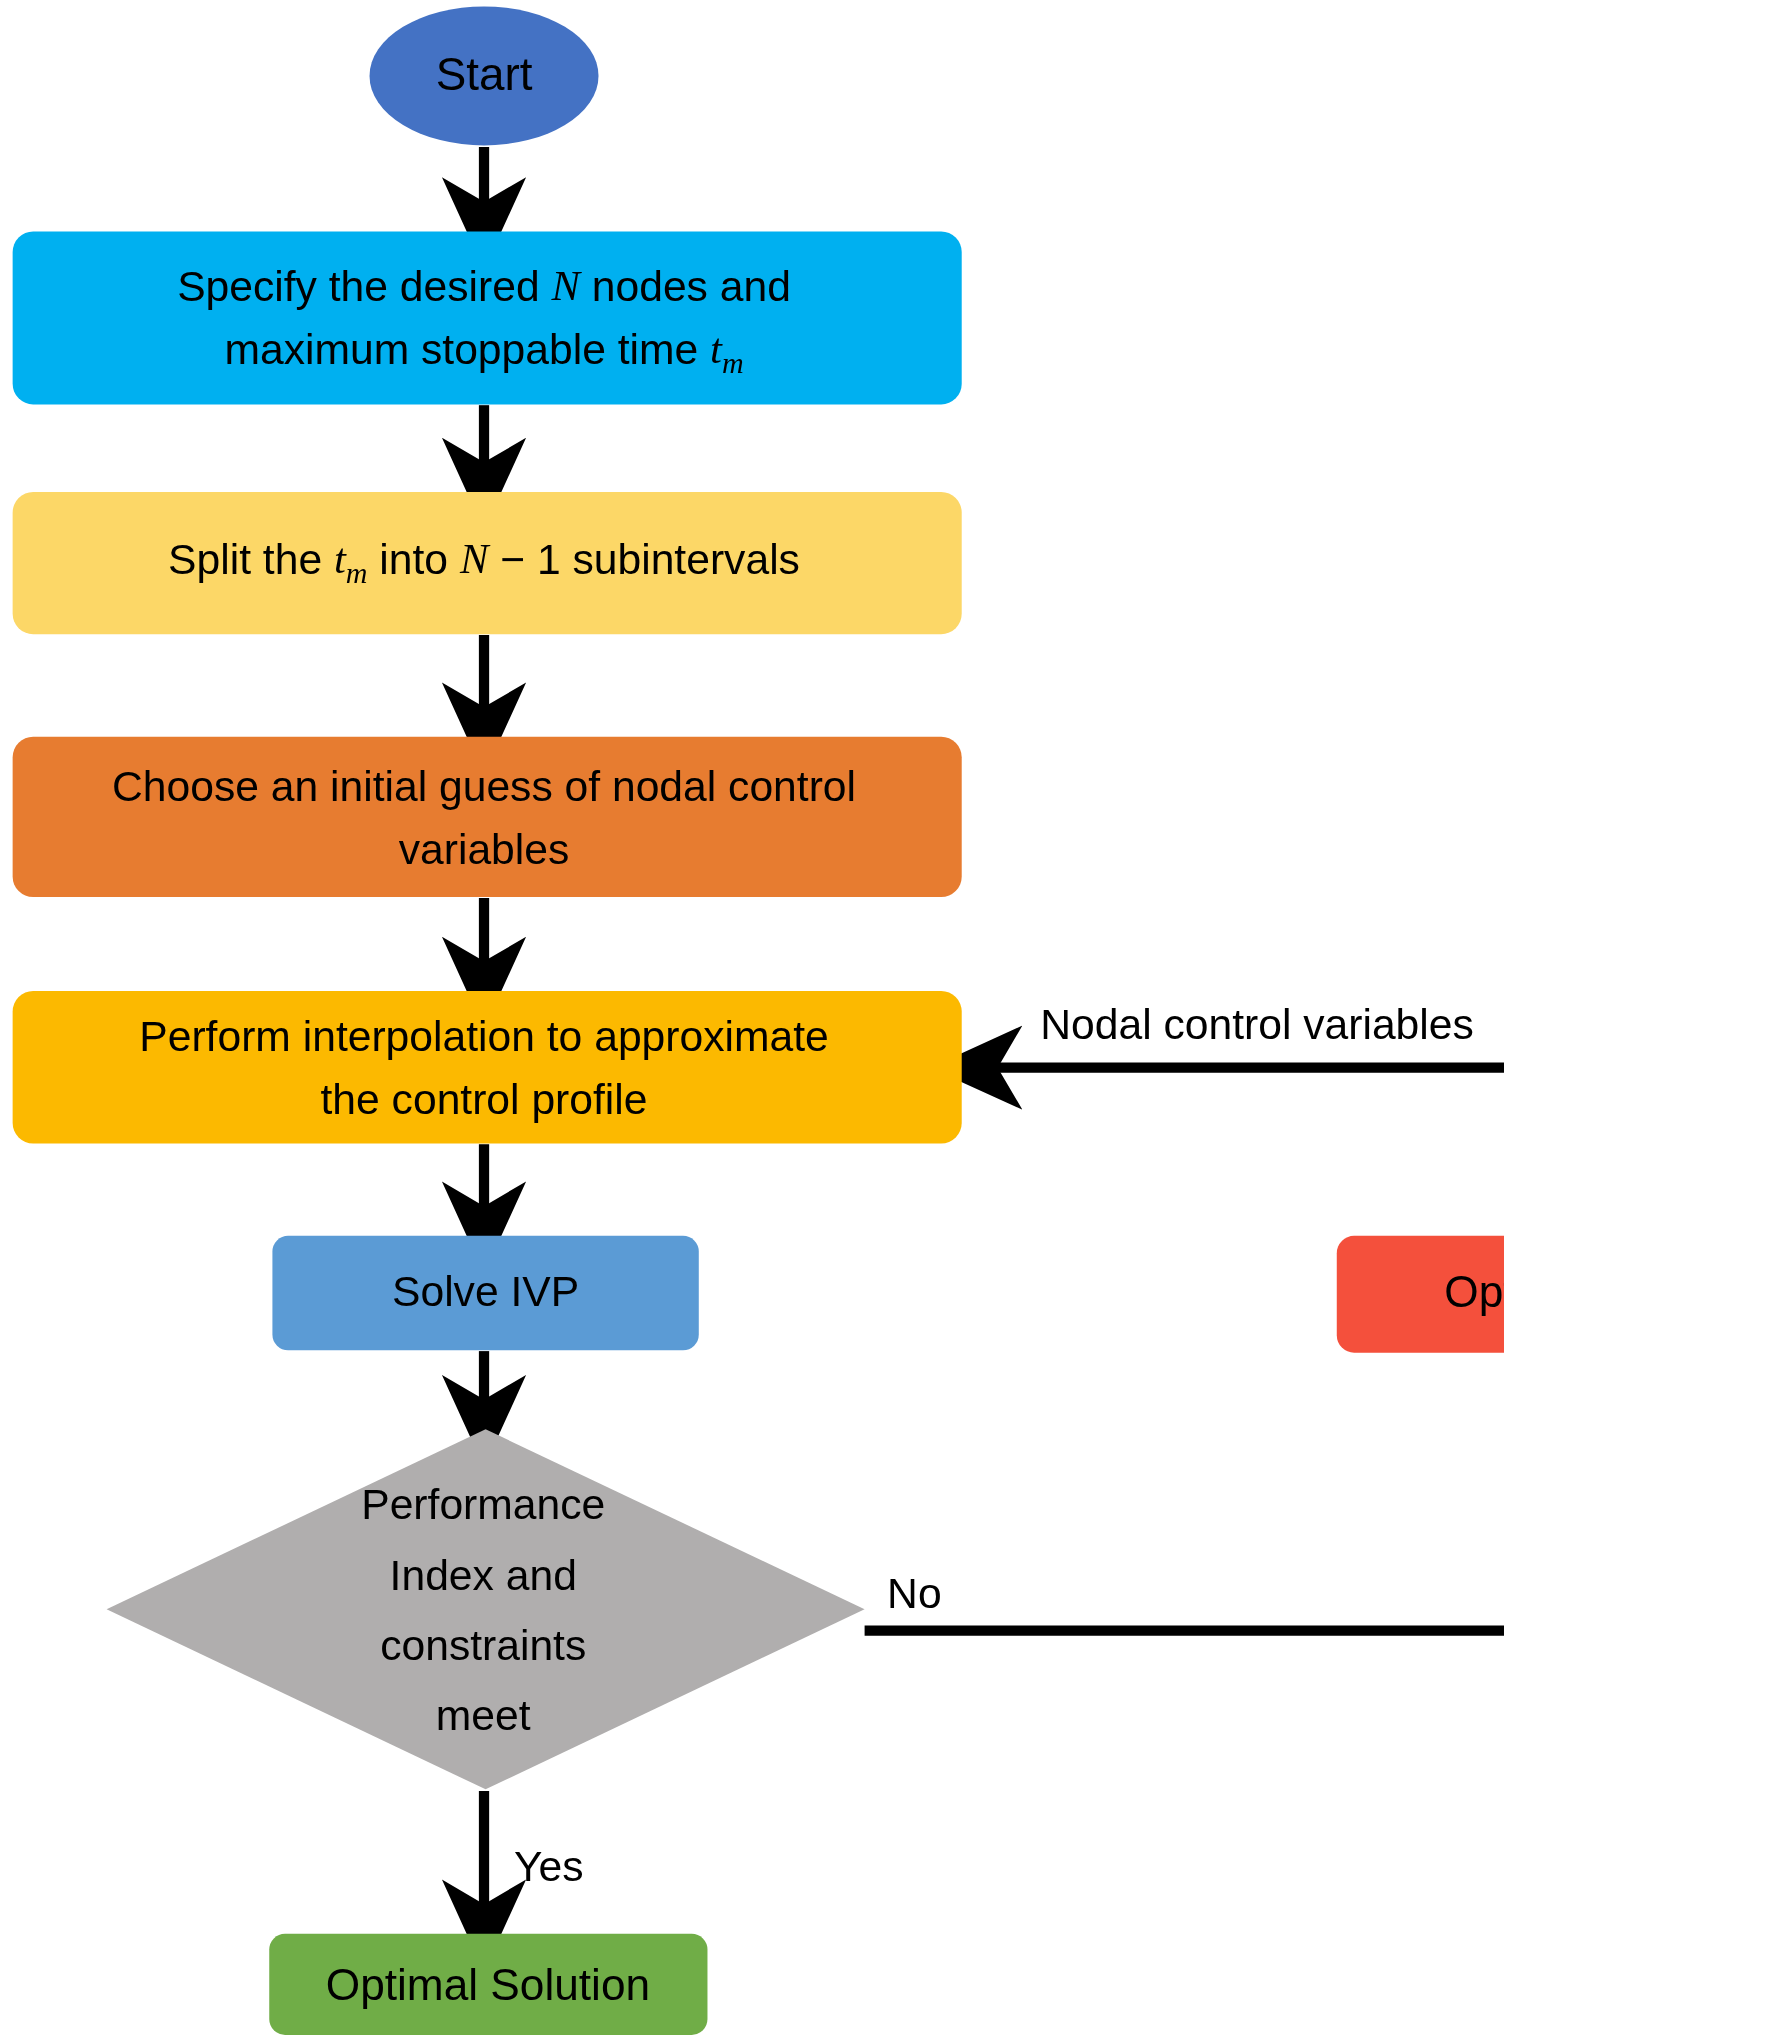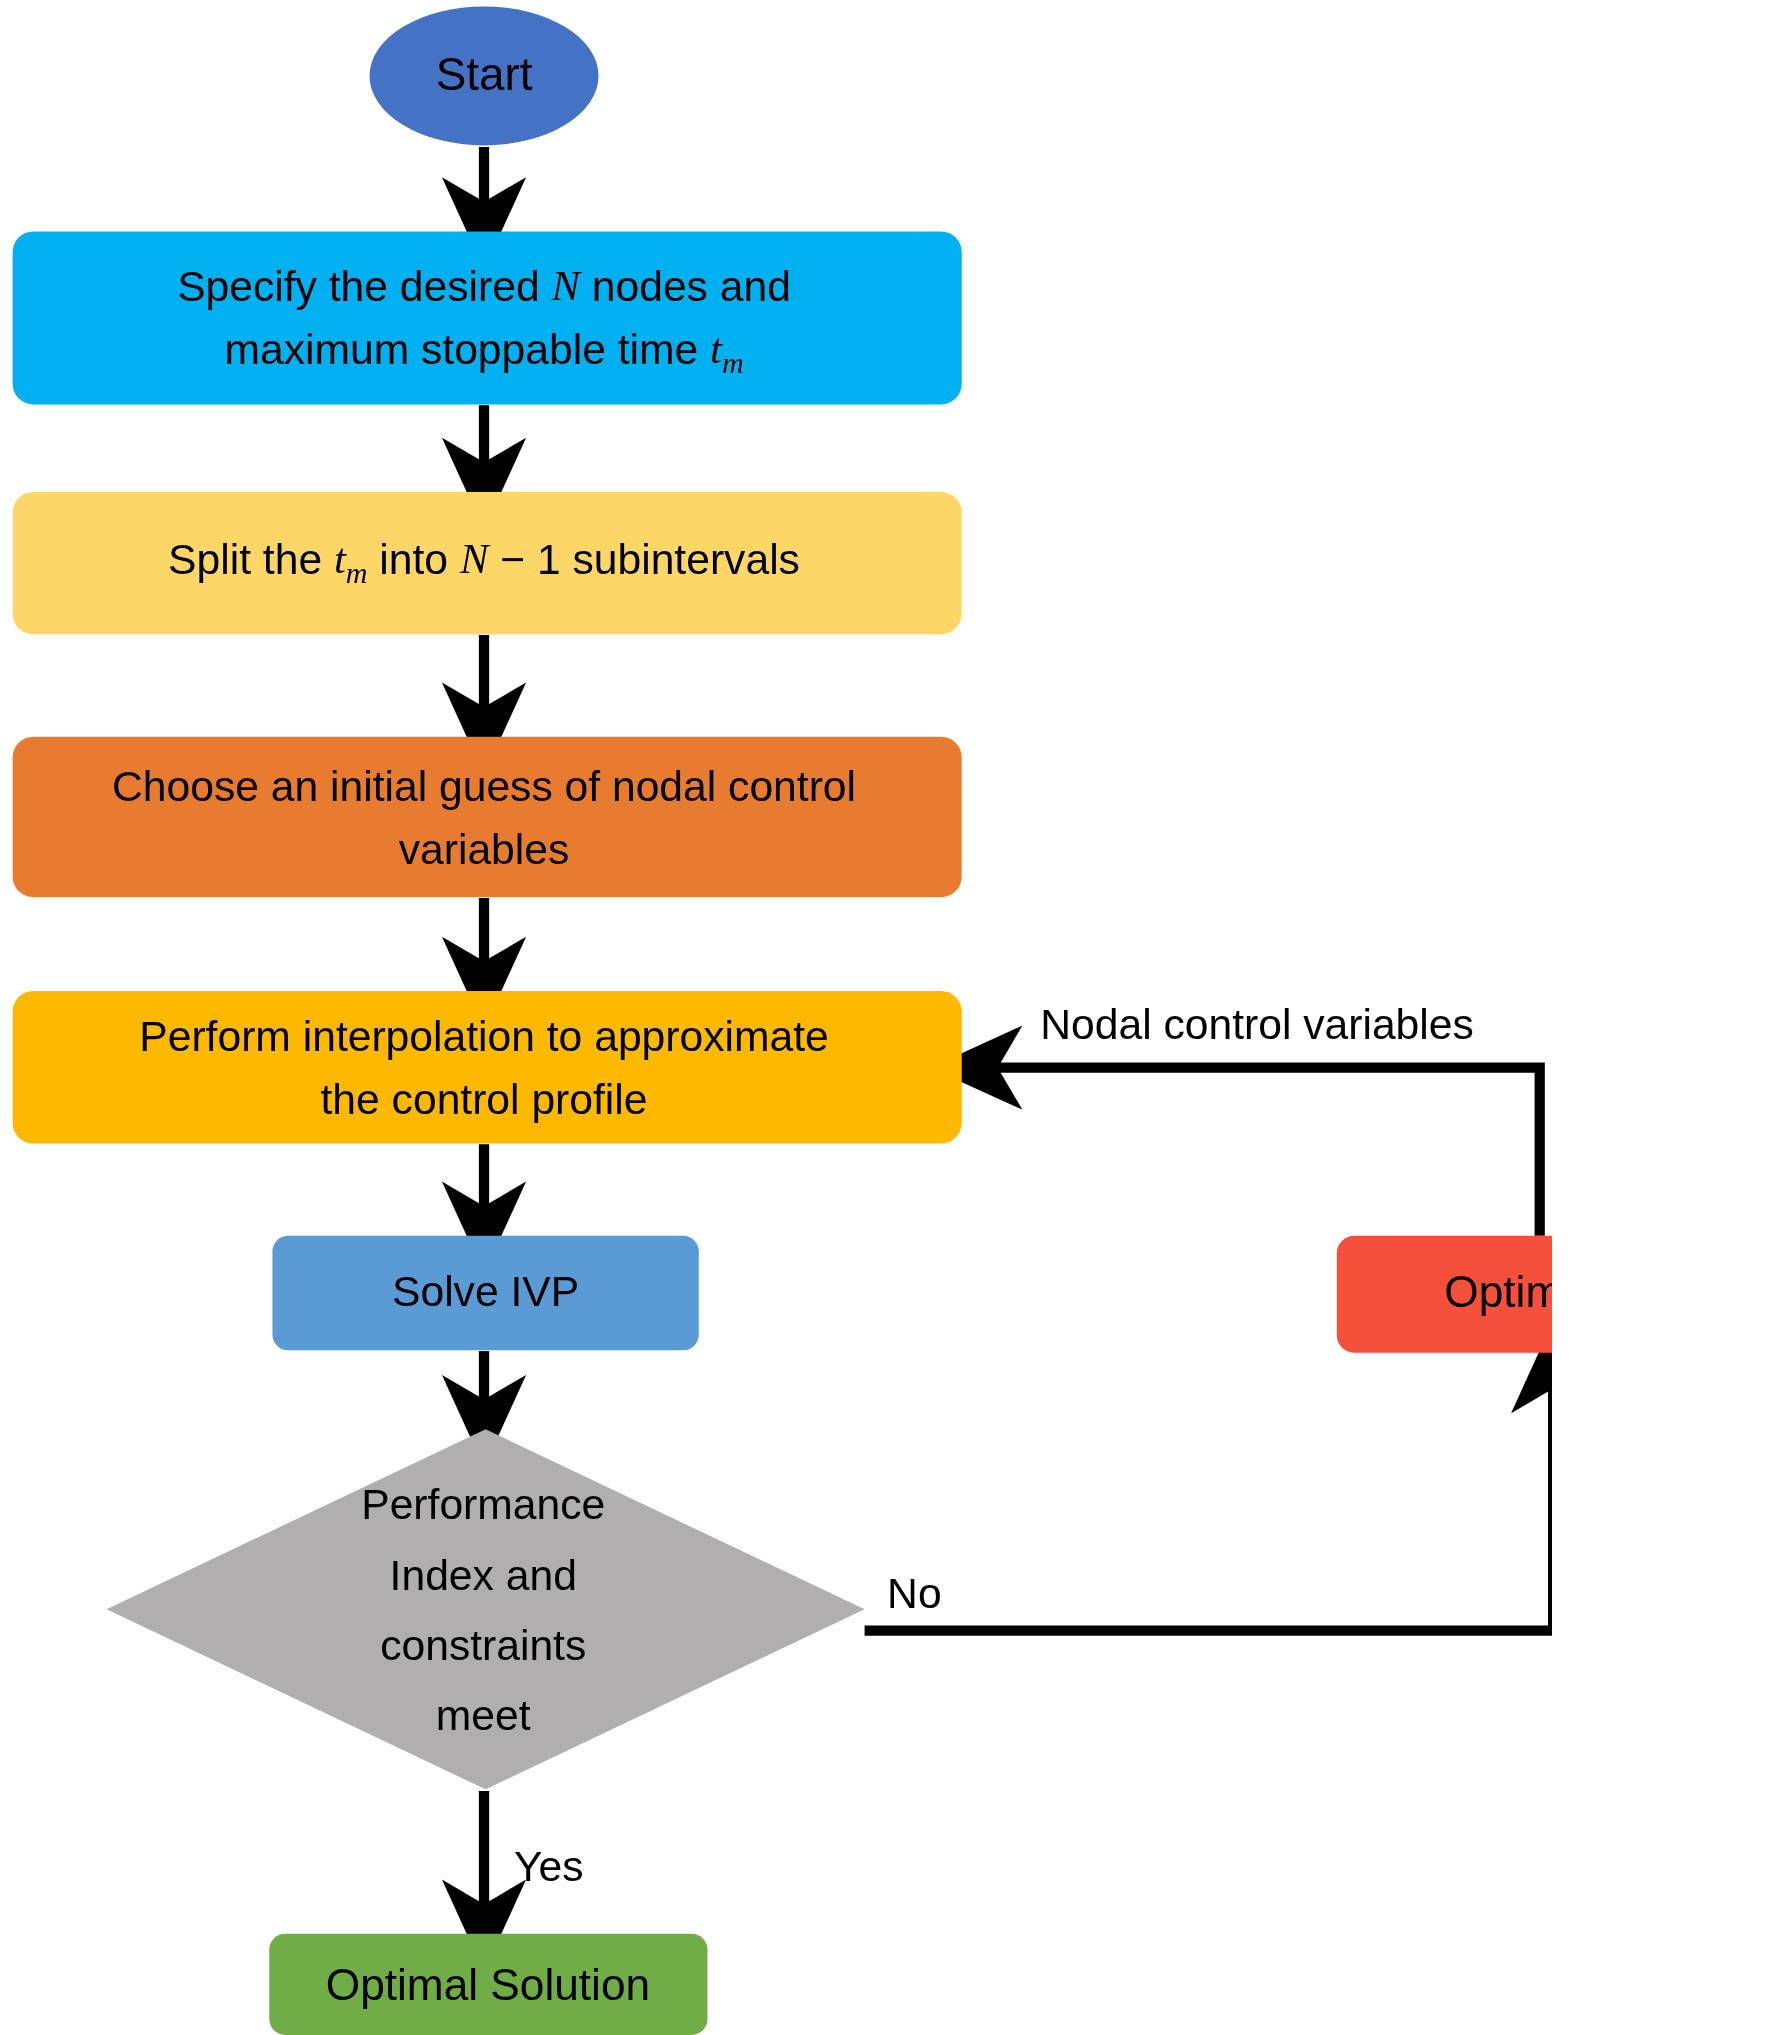--- a/index.html
+++ b/index.html
@@ -9,21 +9,20 @@
   }
   body {
     font-family: "Liberation Sans", sans-serif;
   }
   #flowchart-root {
     position: relative;
     width: 1504px;
     height: 2035px;
     background: #ffffff;
     overflow: hidden;
-    padding-left: 48px;
   }
   svg#flow-svg {
     position: absolute;
     top: 0;
     left: 0;
     width: 1790px;
     height: 2035px;
     display: block;
   }
   .node-label {

